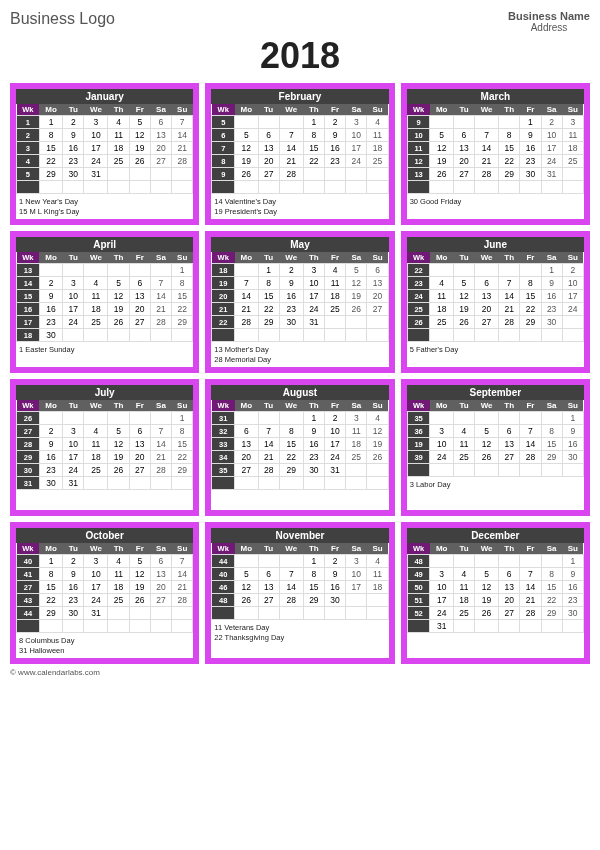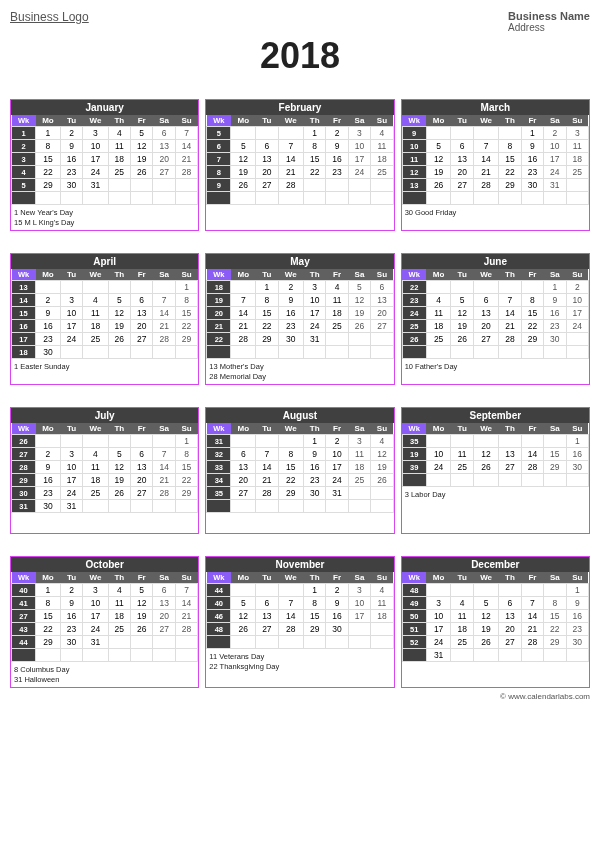--- a/index.html
+++ b/index.html
@@ -10,38 +10,37 @@
       min-height: 850px;
       padding: 10px;
       font-size: 10px;
     }
     .header {
       display: flex;
       justify-content: space-between;
       align-items: flex-start;
       margin-bottom: 2px;
     }
-    .business-logo { font-size: 12px; color: #555; text-decoration: underline; }
-    .business-info { font-size: 10px; color: #555; text-align: left; }
+    .business-logo { font-size: 16px; color: #555; }
+    .business-info { font-size: 10px; color: #555; text-align: center; }
     .business-name { font-weight: bold; font-size: 11px; }
     .year-title {
       text-align: center;
       font-size: 36px;
       font-weight: bold;
       color: #222;
       margin-bottom: 6px;
     }
     .calendar-grid {
       display: grid;
       grid-template-columns: repeat(3, 1fr);
       gap: 6px;
     }
     .month-block {
-      border: 1px solid #d946ef;
-      margin-top: 16px;
+      border: 6px solid #d946ef;
     }
     .month-title {
       background: #404040;
       color: #fff;
       text-align: center;
       font-weight: bold;
       font-size: 10px;
       padding: 2px 0;
     }
     table {
@@ -51,21 +50,21 @@
     }
     thead tr th {
       background: #606060;
       color: #fff;
       text-align: center;
       padding: 1px 0;
       font-weight: bold;
       font-size: 8px;
     }
     thead tr th:first-child {
-      background: #8b5cf6;
+      background: #701a75;
       font-size: 7.5px;
     }
     tbody tr td {
       text-align: center;
       padding: 1px 0;
       border: 1px solid #ddd;
       min-width: 10px;
       height: 13px;
       font-size: 8.5px;
     }
@@ -76,21 +75,21 @@
       font-weight: bold;
     }
     .holidays {
       padding: 2px 3px;
       font-size: 7.5px;
       color: #222;
       min-height: 20px;
     }
     .holidays div { margin: 1px 0; }
     .footer {
-      text-align: right;
+      text-align: left;
       font-size: 8px;
       color: #555;
       margin-top: 4px;
     }
   </style>
 </head>
 <body>
 
 <div class="header">
   <div class="business-logo">Business Logo</div>
@@ -257,20 +256,24 @@
             <td></td>
             <td></td>
             <td></td>
             <td></td>
             <td></td>
             <td style="color: rgb(85, 85, 85);"></td>
             <td style="color: rgb(85, 85, 85);"></td>
           </tr>
         </tbody>
       </table>
+      <div class="holidays">
+        <div>14  Valentine's Day</div>
+        <div>19  President's Day</div>
+      </div>
     </div>
     <div class="month-block">
       <div class="month-title">March</div>
       <table>
         <thead>
           <tr>
             <th>Wk</th>
             <th>Mo</th>
             <th>Tu</th>
             <th>We</th>
@@ -584,21 +587,21 @@
             <td></td>
             <td></td>
             <td></td>
             <td></td>
             <td style="color: rgb(85, 85, 85);"></td>
             <td style="color: rgb(85, 85, 85);"></td>
           </tr>
         </tbody>
       </table>
       <div class="holidays">
-        <div>10  Father's Day</div>
+        <div>5  Father's Day</div>
       </div>
     </div>
     <div class="month-block">
       <div class="month-title">July</div>
       <table>
         <thead>
           <tr>
             <th>Wk</th>
             <th>Mo</th>
             <th>Tu</th>
@@ -773,20 +776,30 @@
             <td>35</td>
             <td></td>
             <td></td>
             <td></td>
             <td></td>
             <td></td>
             <td style="color: rgb(85, 85, 85);"></td>
             <td style="color: rgb(85, 85, 85);">1</td>
           </tr>
           <tr>
+            <td>36</td>
+            <td>3</td>
+            <td>4</td>
+            <td>5</td>
+            <td>6</td>
+            <td>7</td>
+            <td style="color: rgb(85, 85, 85);">8</td>
+            <td style="color: rgb(85, 85, 85);">9</td>
+          </tr>
+          <tr>
             <td>19</td>
             <td>10</td>
             <td>11</td>
             <td>12</td>
             <td>13</td>
             <td>14</td>
             <td style="color: rgb(85, 85, 85);">15</td>
             <td style="color: rgb(85, 85, 85);">16</td>
           </tr>
           <tr>

